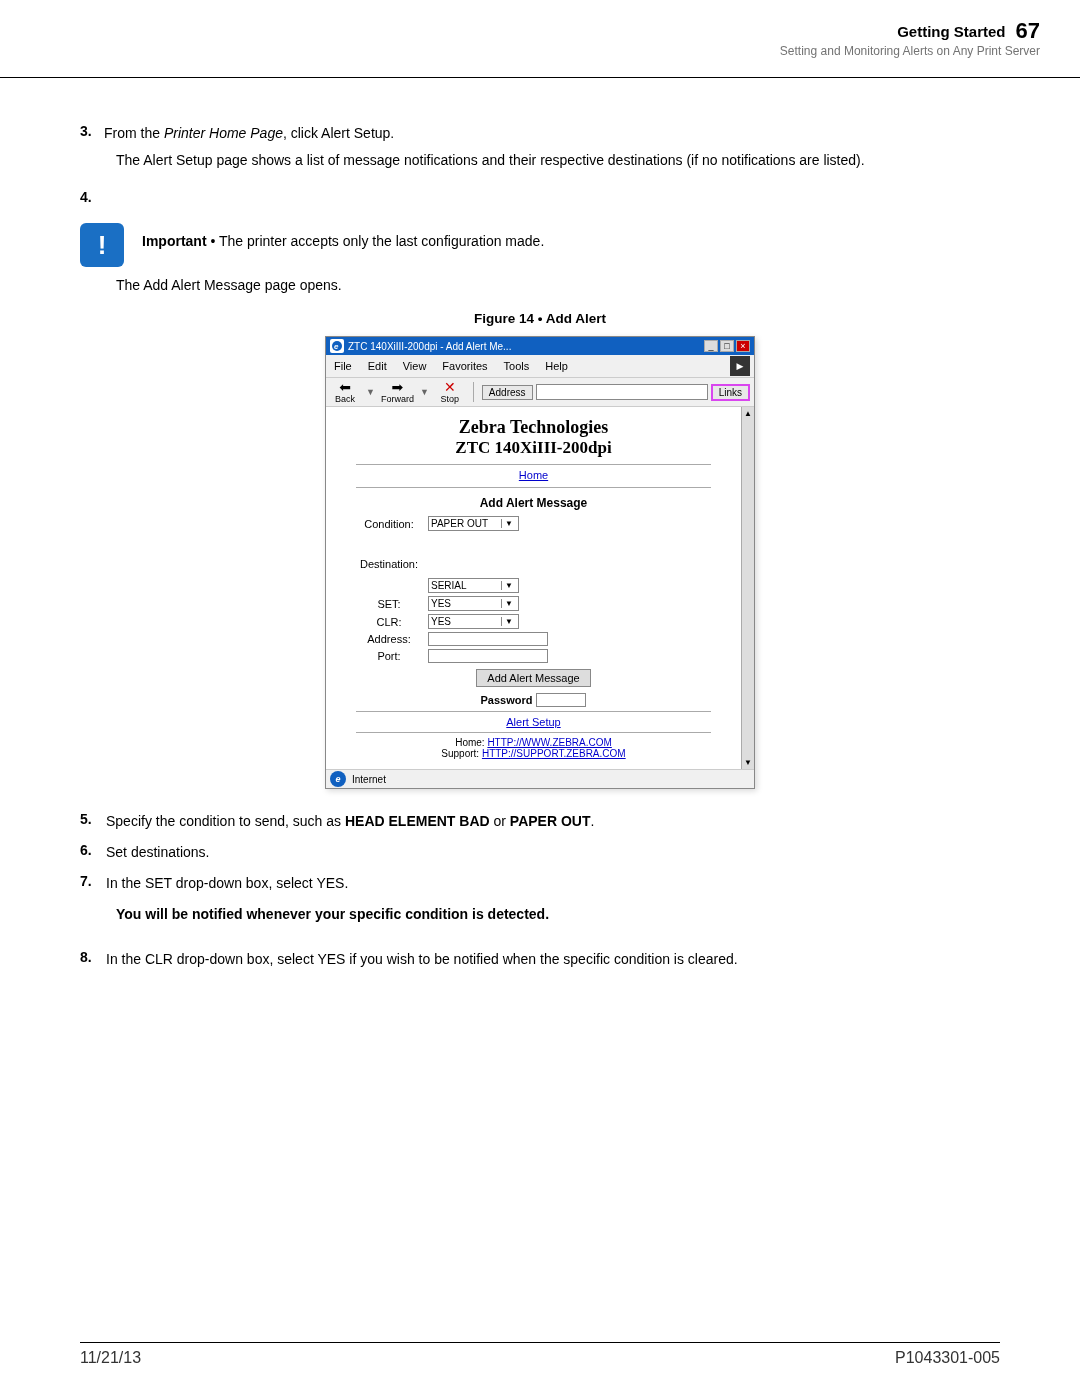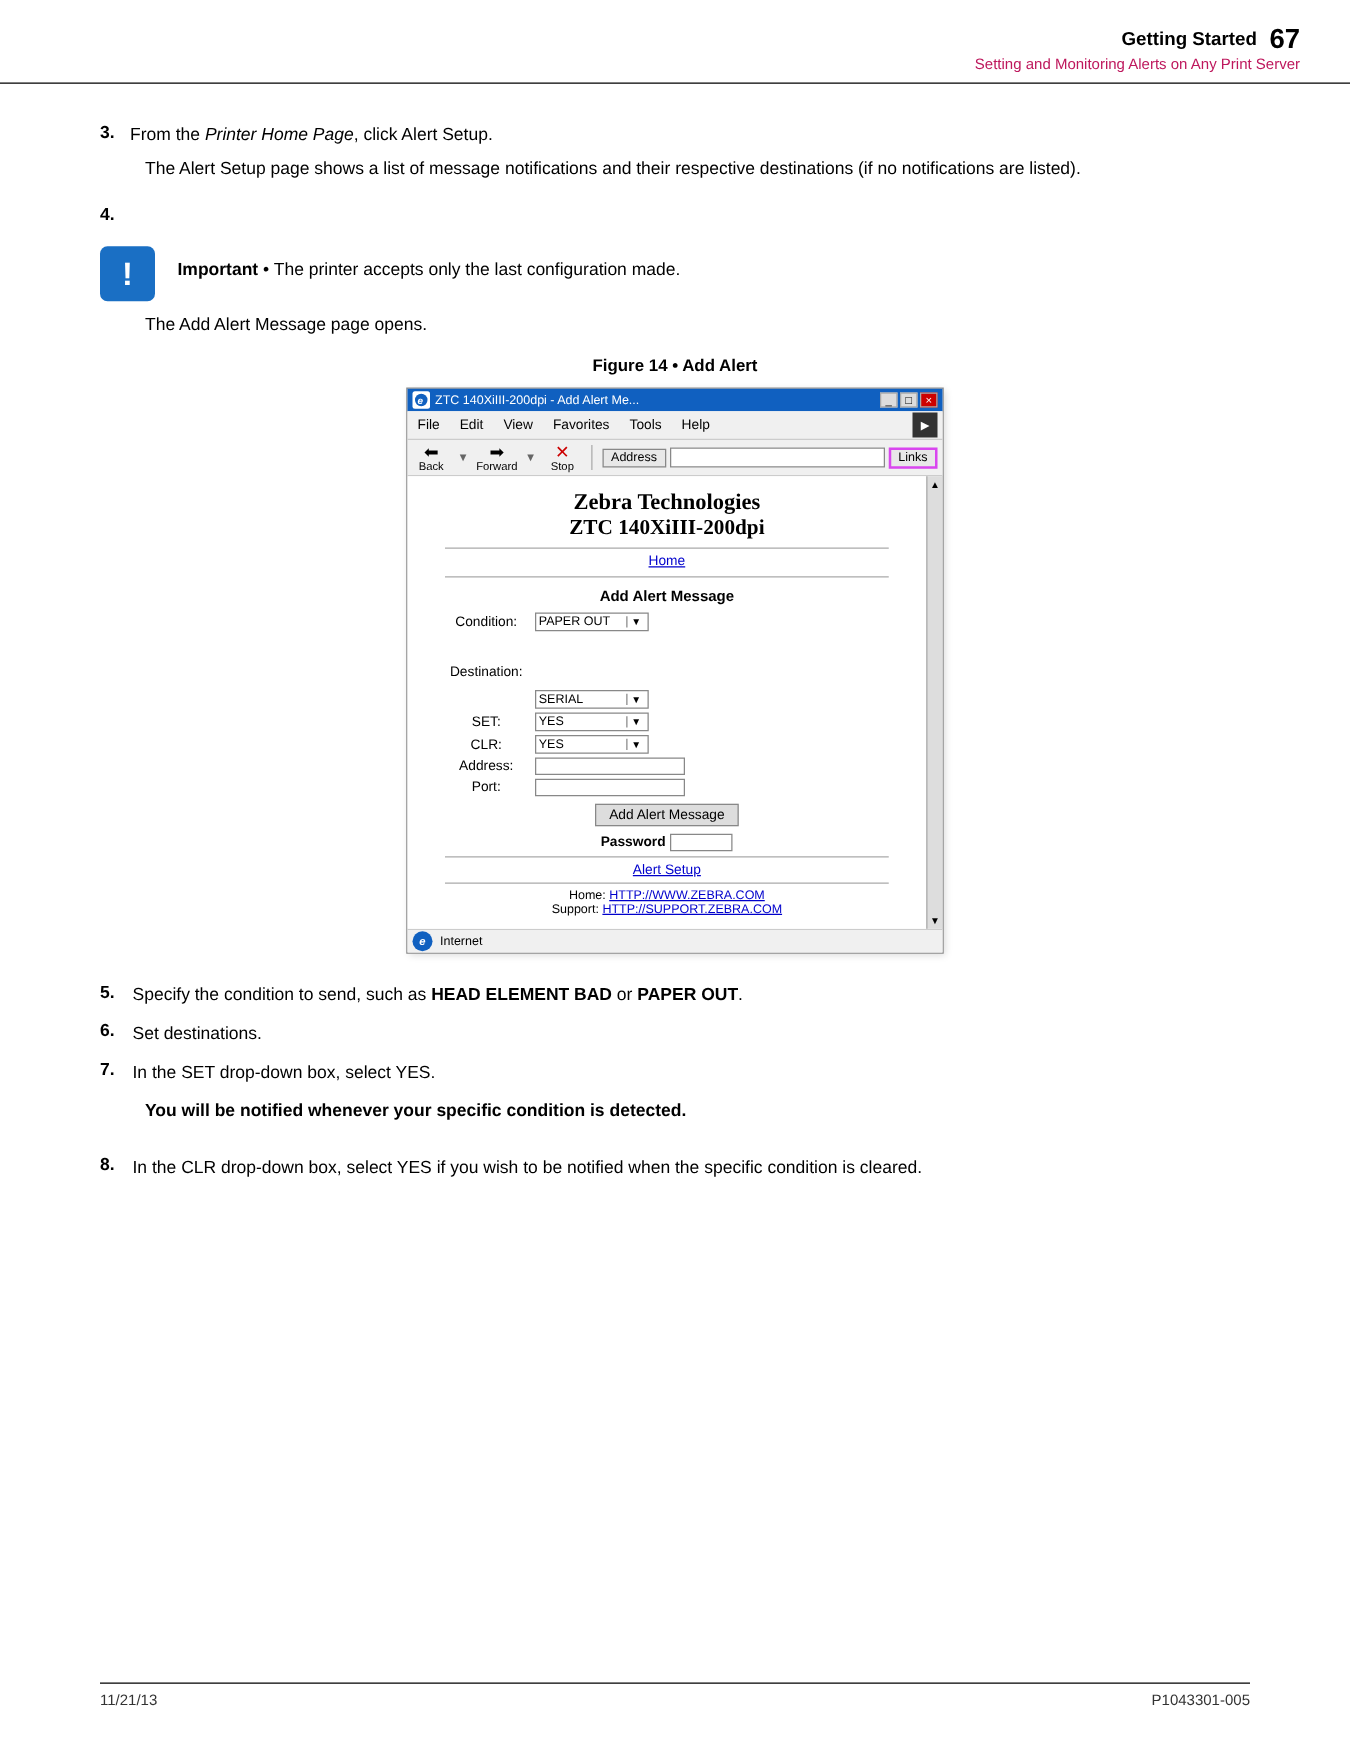--- a/index.html
+++ b/index.html
@@ -11,41 +11,41 @@
       width: 1080px;
       min-height: 1397px;
       position: relative;
     }
 
     
     .page-header {
       display: flex;
       justify-content: flex-end;
       align-items: center;
-      padding: 18px 40px 8px 40px;
+      padding: 18px 40px 19px 40px;
       border-bottom: 1px solid #000;
-      margin-bottom: 0;
+      margin-bottom: 15px;
     }
     .header-right {
       text-align: right;
     }
     .header-title {
       font-weight: bold;
       font-size: 15px;
     }
     .header-page-num {
       font-size: 22px;
       font-weight: bold;
       display: inline-block;
       margin-left: 10px;
       vertical-align: middle;
     }
     .header-subtitle {
       font-size: 12px;
-      color: #be185d;
+      color: #737373;
     }
     .header-top-row {
       display: flex;
       align-items: center;
       justify-content: flex-end;
     }
 
     
     .content {
       padding: 30px 80px 40px 80px;
@@ -416,21 +416,21 @@
     
     .page-footer {
       position: absolute;
       bottom: 30px;
       left: 80px;
       right: 80px;
       border-top: 1px solid #000;
       padding-top: 6px;
       display: flex;
       justify-content: space-between;
-      font-size: 12px;
+      font-size: 16px;
       color: #333;
     }
 
     
     .steps-after {
       margin-top: 10px;
     }
 
     .step-block-inline {
       display: flex;

